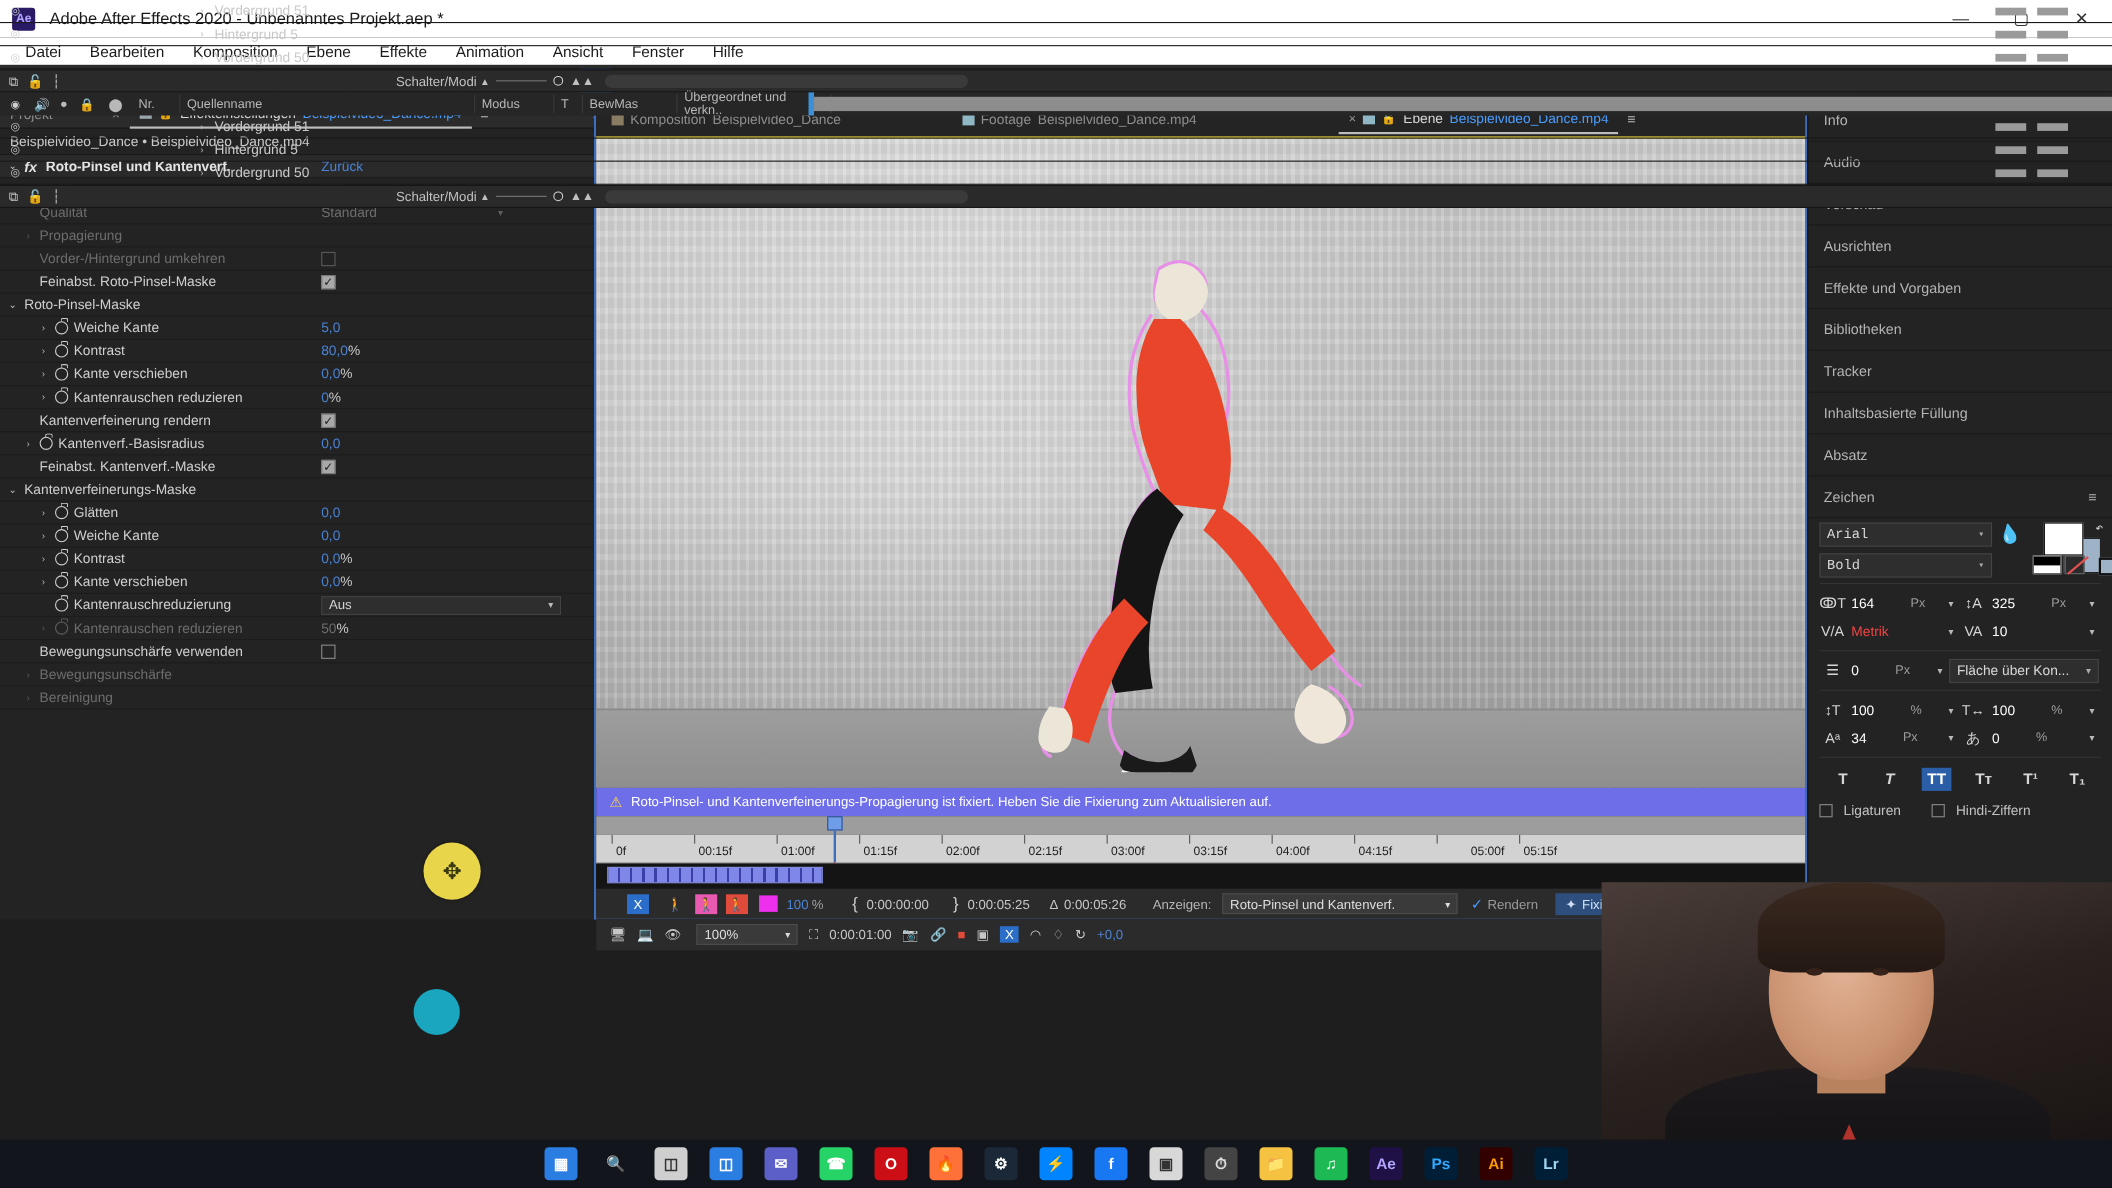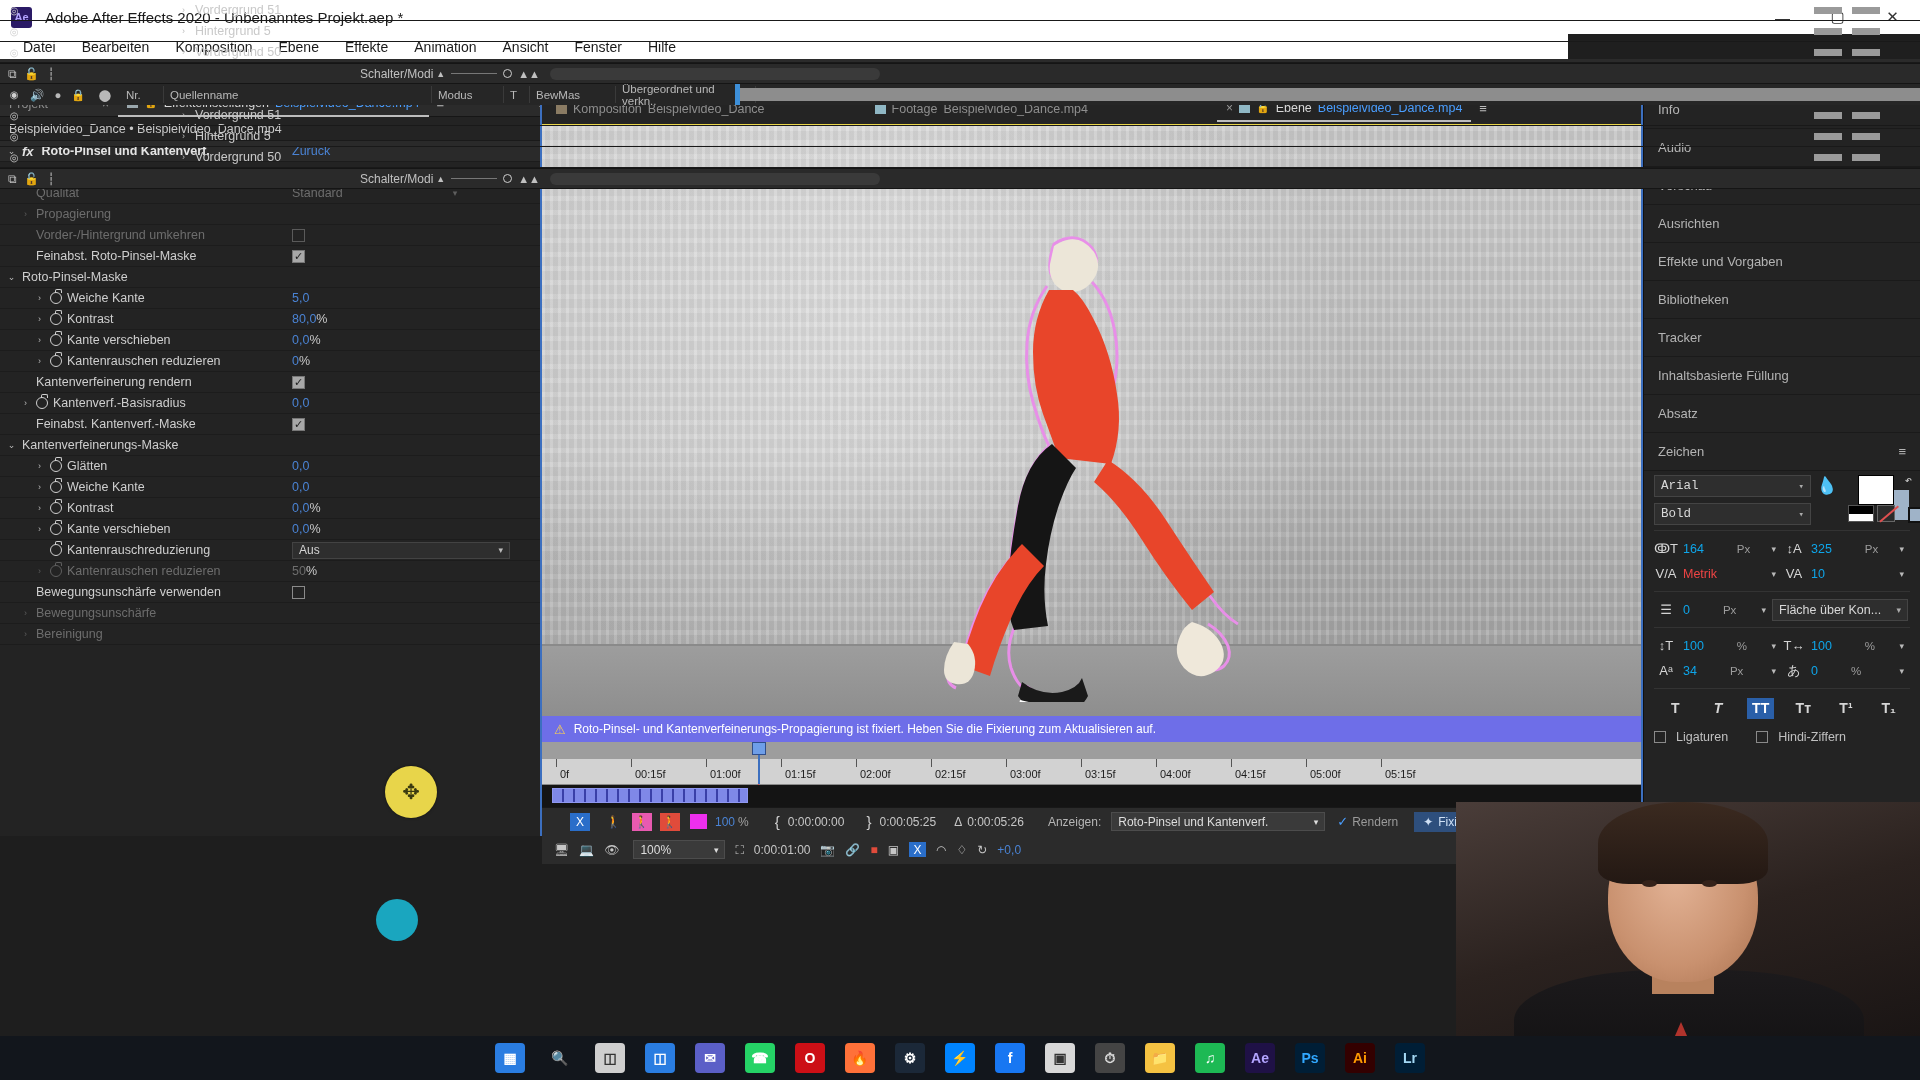--- a/index.html
+++ b/index.html
@@ -11,21 +11,21 @@
   .titlebar{ position:absolute; left:0; top:0; width:1920px; height:34px; background:#ffffff;
     display:flex; align-items:center; }
   .ae-logo{ width:21px; height:21px; margin-left:11px; background:#2a1a66; border-radius:3px;
     color:#b3a4ff; font-size:11px; font-weight:bold; display:flex; align-items:center; justify-content:center; }
   .title-text{ margin-left:13px; color:#1a1a1a; font-size:15px; }
   .win-btns{ margin-left:auto; display:flex; height:34px; }
   .win-btn{ width:55px; height:34px; display:flex; align-items:center; justify-content:center;
     color:#333; font-size:15px; }
 
   
-  .menubar{ position:absolute; left:0; top:34px; width:1568px; height:25px; background:#ffffff;
+  .menubar{ position:absolute; left:0; top:34px; width:1920px; height:25px; background:#ffffff;
     display:flex; align-items:center; padding-left:10px; gap:0px; }
   .menu-item{ color:#1a1a1a; font-size:14px; padding:2px 13px; }
 
   
   .toolbar{ position:absolute; left:0; top:59px; width:1920px; height:32px; background:#2b2b2b;
     display:flex; align-items:center; border-bottom:1px solid #111; }
   .grip{ width:8px; height:22px; margin-left:3px;
     background:repeating-linear-gradient(to bottom,#555 0 1px,transparent 1px 3px); }
   .tool{ width:30px; height:26px; display:flex; align-items:center; justify-content:center;
     color:#d4d4d4; font-size:15px; position:relative; }
@@ -156,21 +156,21 @@
   .sw-bw{ position:absolute; left:0; top:30px; width:26px; height:17px; background:#fff; border:1px solid #555; }
   .sw-bw:before{ content:""; position:absolute; left:0; top:0; width:24px; height:8px; background:#000; }
   .sw-none{ position:absolute; left:29px; top:30px; width:18px; height:17px; background:#2b2b2b; border:1px solid #666; }
   .sw-none:after{ content:""; position:absolute; left:-1px; top:7px; width:24px; height:1.5px;
     background:#e05050; transform:rotate(-40deg); }
   .eyedrop{ font-size:17px; color:#d0d0d0; transform:rotate(-10deg); }
   .revarrow{ position:absolute; right:-2px; top:-2px; font-size:12px; color:#cfcfcf; }
   .mrow{ display:flex; align-items:center; height:25px; font-size:12.5px; }
   .mcell{ display:flex; align-items:center; gap:5px; width:128px; }
   .micon{ width:24px; color:#d5d5d5; font-size:13px; display:flex; align-items:center; justify-content:center; }
-  .mval{ color:#0ea5e9; font-size:12.5px; }
+  .mval{ color:#ffffff; font-size:12.5px; }
   .munit{ color:#9c9c9c; font-size:11.5px;padding-left:28px; }
   .mval.grey{ color:#ef4444; }
   .dncaret{ font-size:9px; color:#b9b9b9; margin-left:auto; margin-right:6px; }
   .cp-divider{ height:1px; background:#333; margin:5px 0; }
   .tstyle-row{ display:flex; align-items:center; justify-content:space-around; height:28px; margin-top:2px; }
   .tbtn{ width:27px; height:21px; display:flex; align-items:center; justify-content:center;
     font-size:14px; color:#d6d6d6; font-weight:bold; }
   .tbtn.on{ background:#2a5fa8; color:#fff; }
   .cp-chk-row{ display:flex; align-items:center; gap:10px; margin-top:8px; font-size:12.5px; color:#c0c0c0; }
   .cbox{ width:12px; height:12px; border:1px solid #8a8a8a; display:inline-block; }
@@ -575,21 +575,21 @@
         <div class="tick" style="left: 393px;">02:15f</div>
         <div class="tmark" style="left: 464px;"></div>
         <div class="tick" style="left: 468px;">03:00f</div>
         <div class="tmark" style="left: 539px;"></div>
         <div class="tick" style="left: 543px;">03:15f</div>
         <div class="tmark" style="left: 614px;"></div>
         <div class="tick" style="left: 618px;">04:00f</div>
         <div class="tmark" style="left: 689px;"></div>
         <div class="tick" style="left: 693px;">04:15f</div>
         <div class="tmark" style="left: 764px;"></div>
-        <div class="tick" style="left: 768px; text-align: right;">05:00f</div>
+        <div class="tick" style="left: 795px; text-align: right;">05:00f</div>
         <div class="tmark" style="left: 839px;"></div>
         <div class="tick" style="left: 843px;">05:15f</div>
       </div>
 
   <div class="v-span">
     <div class="span-bar"></div>
   </div>
 
   <div class="v-ctrl">
     <div class="sqbtn blue">X</div>

